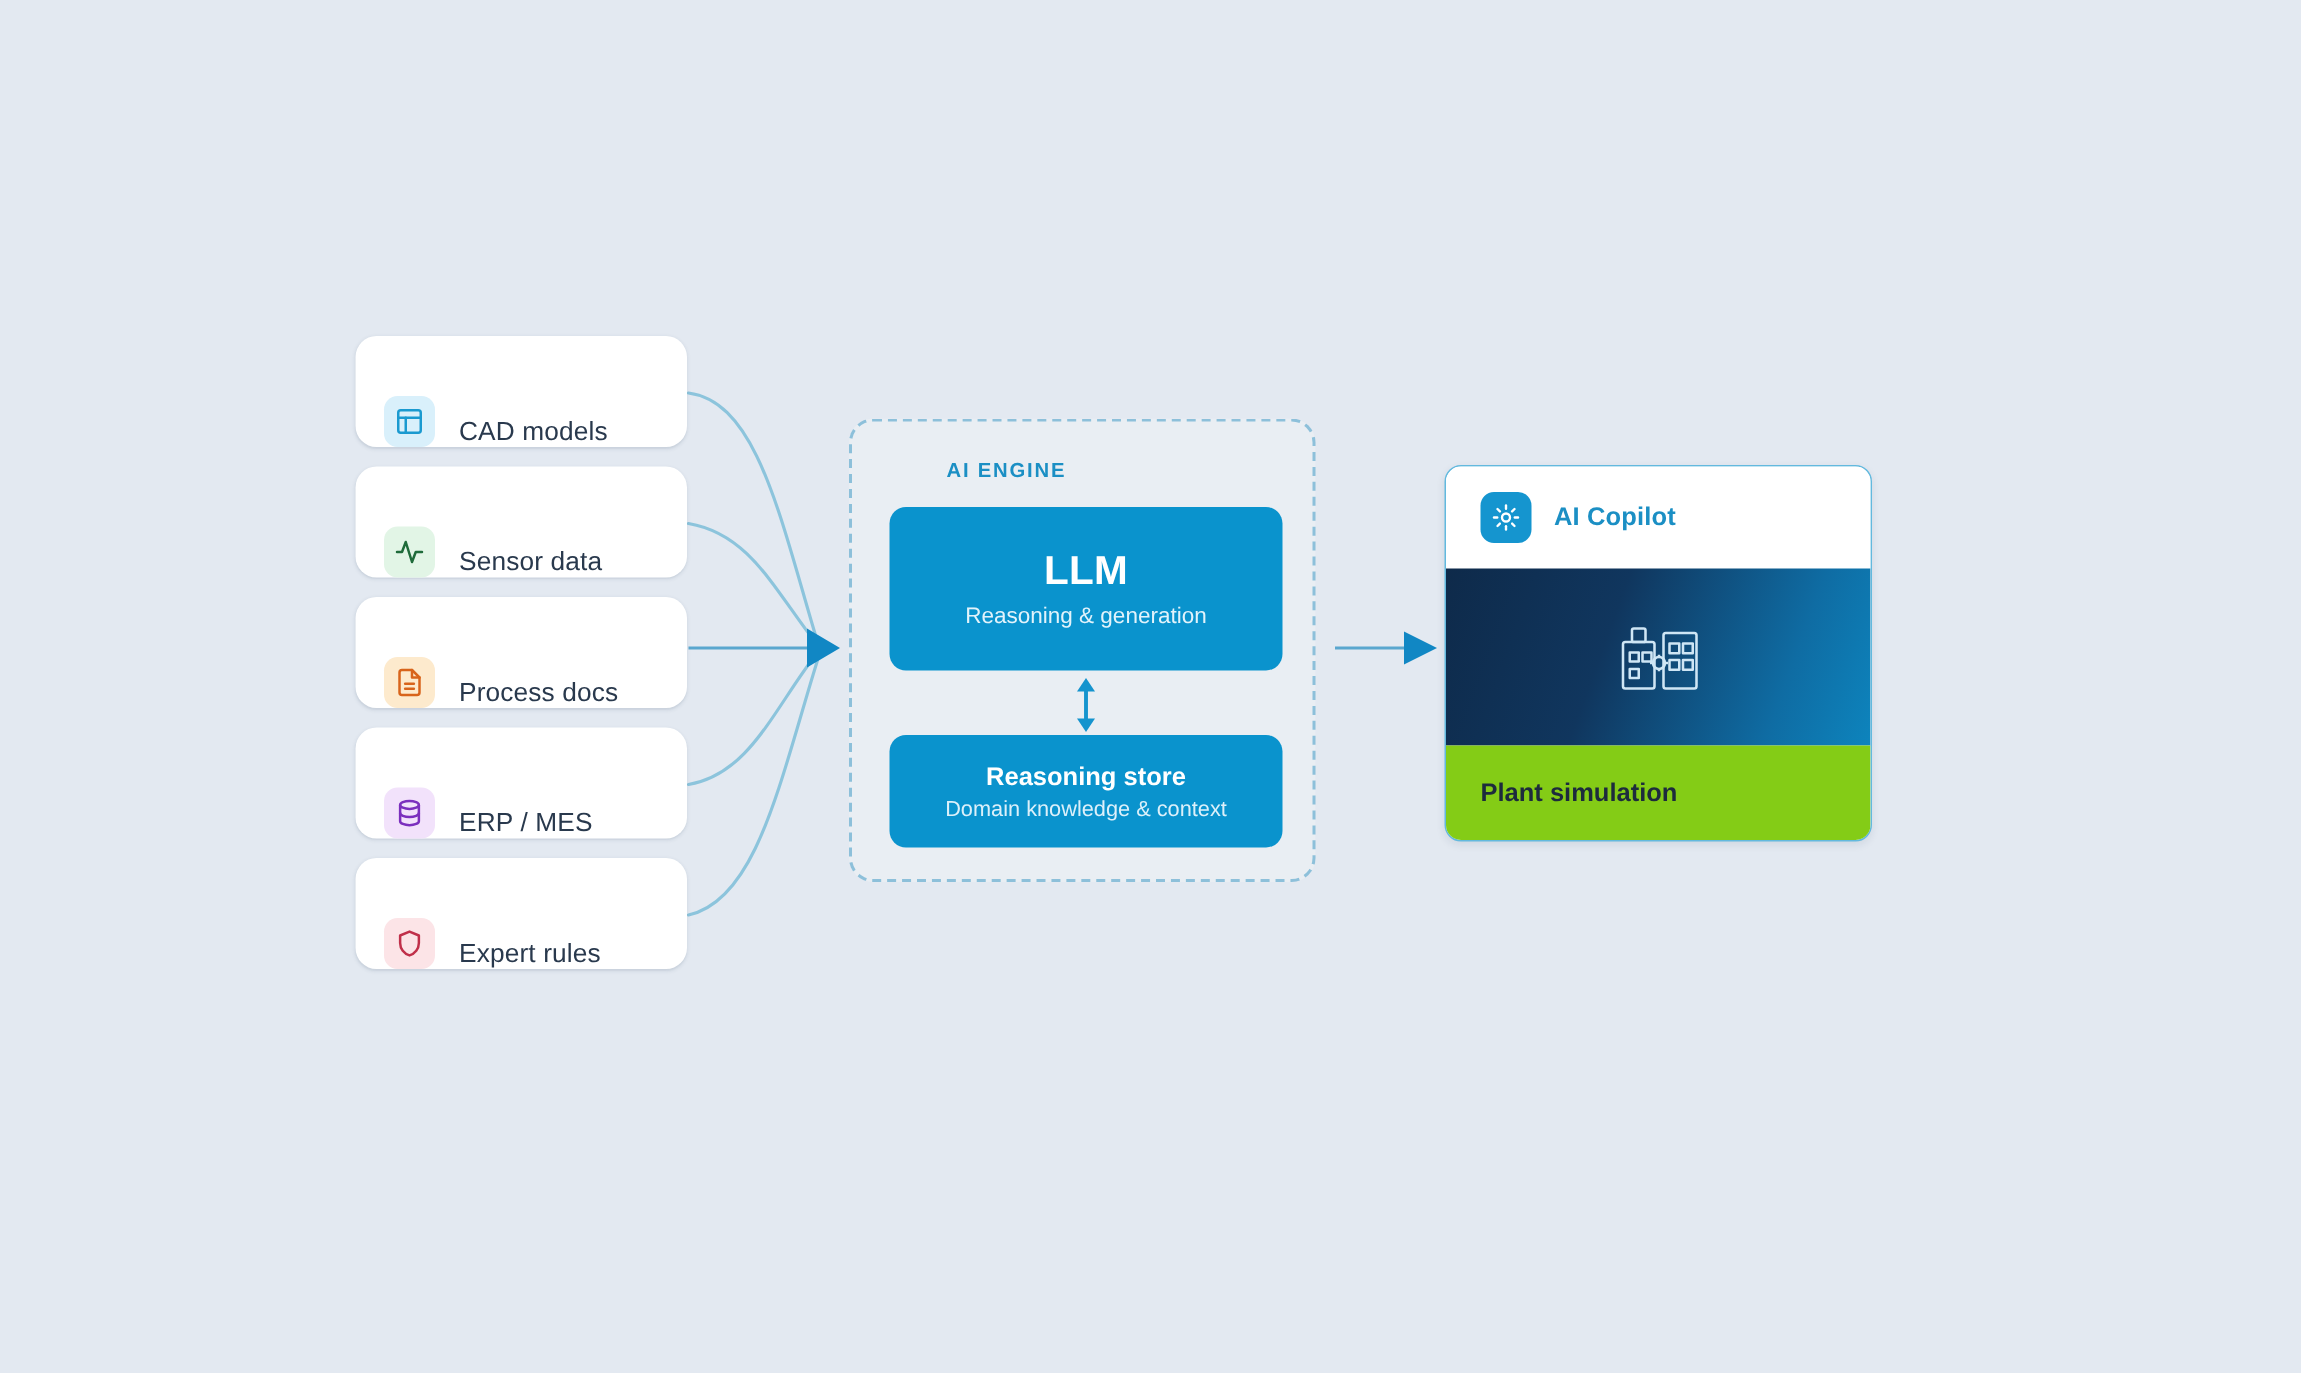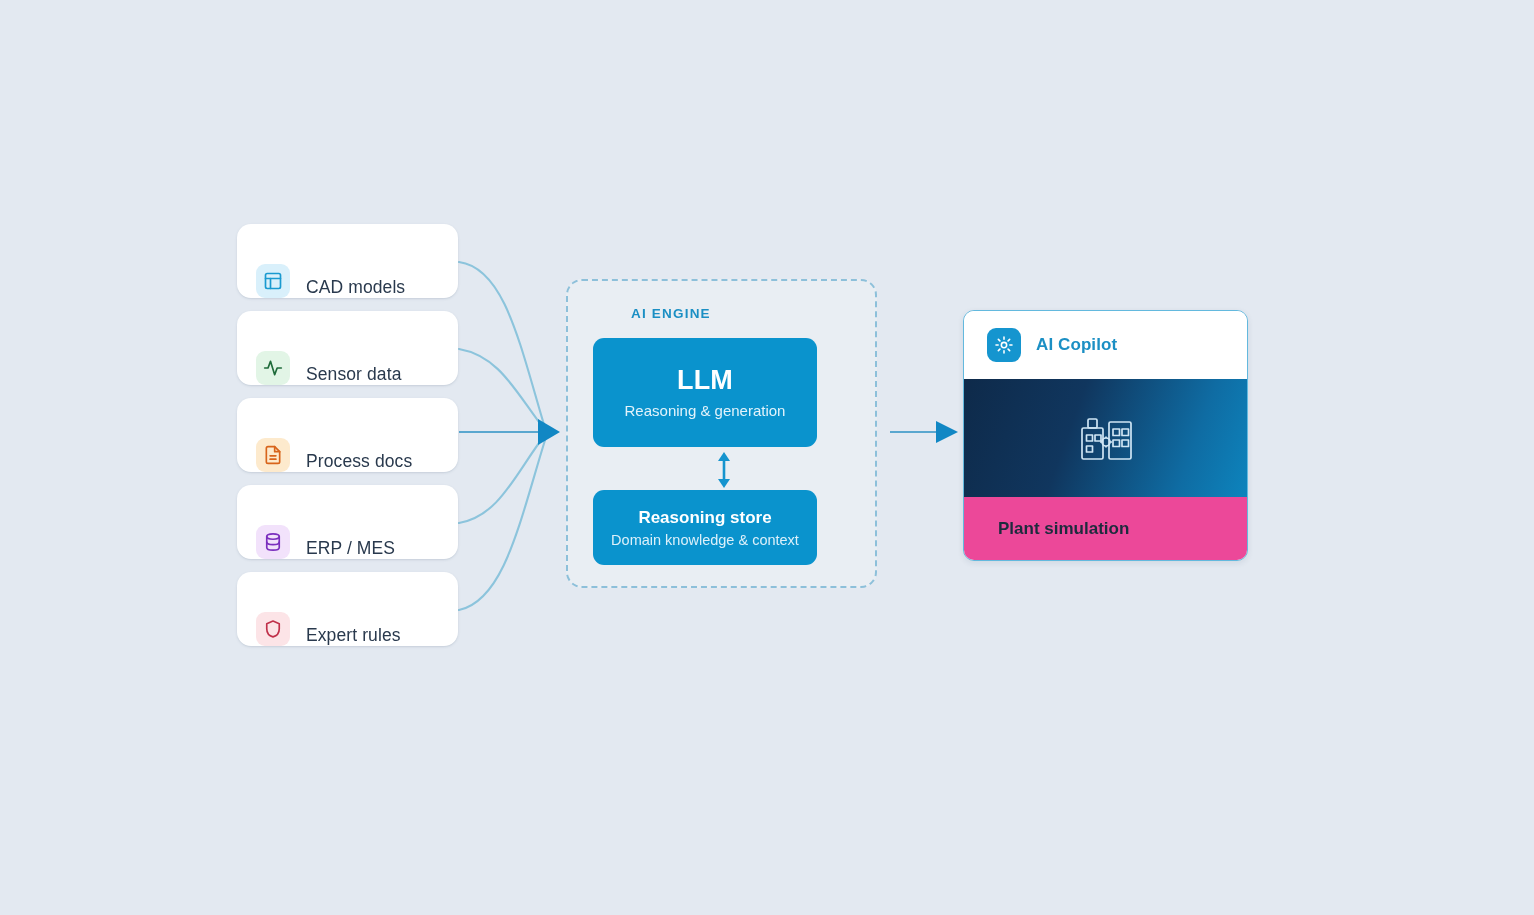--- a/index.html
+++ b/index.html
@@ -91,21 +91,21 @@
     font-size: 13.5px;
     font-weight: bold;
     letter-spacing: 1.2px;
     color: #1b8fc4;
     margin-left: 37px;
   }
 
   .engine-box {
     position: absolute;
     left: 25px;
-    width: 224px;
+    width: 262px;
     background: #0a93cd;
     border-radius: 11px;
     color: #ffffff;
     text-align: center;
     display: flex;
     flex-direction: column;
     align-items: center;
     justify-content: center;
   }
 
@@ -194,25 +194,25 @@
     background: linear-gradient(110deg, #0e2a4a 0%, #10365e 38%, #0f6ca3 78%, #0d84bd 100%);
     display: flex;
     align-items: center;
     justify-content: center;
   }
 
   #copilot-caption {
     height: 63px;
     display: flex;
     align-items: center;
-    padding-left: 34px;
+    padding-left: 23px;
     font-size: 17px;
     font-weight: bold;
     color: #1d2b3d;
-    background: #ec4899;
+    background: #84cc16;
   }
 </style>
 </head>
 <body>
 
 <div id="stage">
 
   <svg id="connectors" viewBox="0 0 1534 915" width="1534" height="915">
 
     <g fill="none" stroke="#8cc4dc" stroke-width="2.1" stroke-linecap="round">

